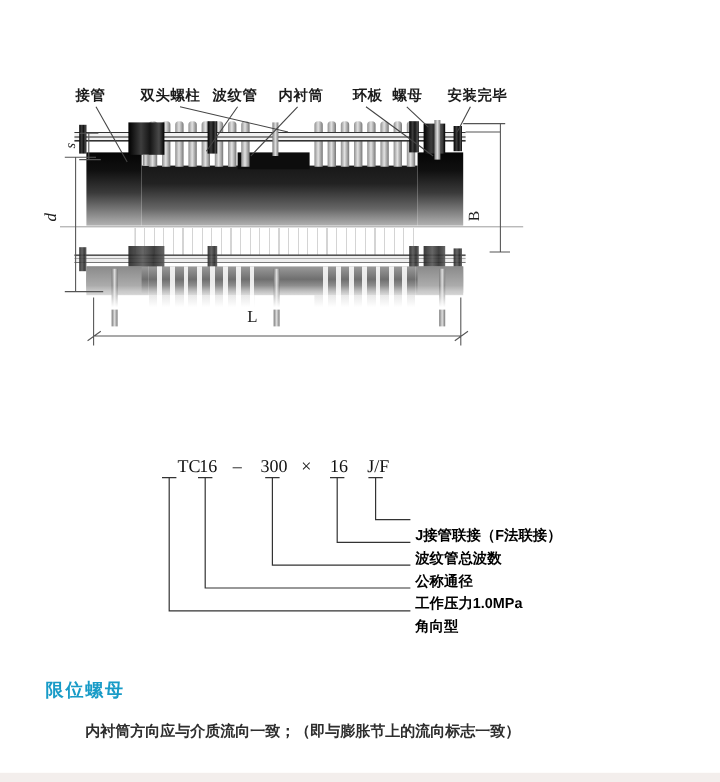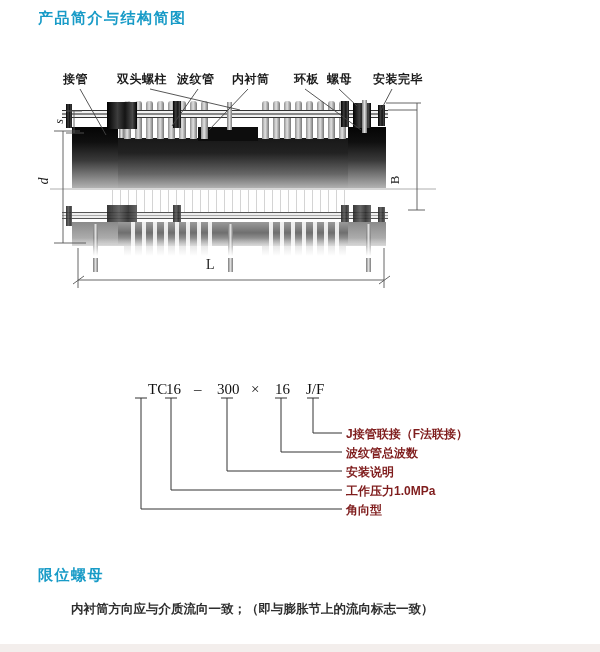--- a/index.html
+++ b/index.html
@@ -30,30 +30,29 @@
           background:linear-gradient(to bottom,#9a9a9a,#6f6f6f 45%,#bdbdbd);}
   .lowflange{position:absolute;top:222px;height:22px;background:linear-gradient(to bottom,#8a8a8a,#b8b8b8);}
   .lowgaps{position:absolute;top:222px;height:25px;
           background:repeating-linear-gradient(90deg,transparent 0 7px,rgba(255,255,255,.85) 7px 11px);}
   .fringe{position:absolute;top:246px;height:10px;opacity:.55;
           background:repeating-linear-gradient(90deg,#b5b5b5 0 7px,transparent 7px 11px);}
   .fade{position:absolute;left:60px;top:238px;width:336px;height:20px;
           background:linear-gradient(rgba(255,255,255,0),#fff 90%);}
   .svg-overlay{position:absolute;left:0;top:0;pointer-events:none;}
   .token{position:absolute;top:381px;font-family:"Liberation Serif",serif;font-size:15px;color:#111;white-space:nowrap;}
-  .explain{position:absolute;left:346px;font-size:12px;font-weight:600;color:#7f1d1d;white-space:nowrap;}
+  .explain{position:absolute;left:346px;font-size:12px;font-weight:600;color:#000000;white-space:nowrap;margin-top:12px;}
   .para{position:absolute;left:55px;font-size:12.5px;font-weight:600;color:#2e2e2e;white-space:nowrap;}
   .bottomstrip{position:absolute;left:0;top:644px;width:600px;height:8px;background:#f3eeec;}
 </style>
 </head>
 <body>
 
 <div class="page">
 
-  <div class="heading" style="left:38px;top:9px;">产品简介与结构简图</div>
 
   <div>
 
     <div class="plabel" style="left:63px;">接管</div>
     <div class="plabel" style="left:117px;">双头螺柱</div>
     <div class="plabel" style="left:177px;">波纹管</div>
     <div class="plabel" style="left:232px;">内衬筒</div>
     <div class="plabel" style="left:294px;">环板</div>
     <div class="plabel" style="left:327px;">螺母</div>
     <div class="plabel" style="left:373px;">安装完毕</div>
@@ -150,21 +149,21 @@
     <span class="token" style="left:148px;">TC</span>
     <span class="token" style="left:166px;">16</span>
     <span class="token" style="left:194px;">–</span>
     <span class="token" style="left:217px;">300</span>
     <span class="token" style="left:251px;">×</span>
     <span class="token" style="left:275px;">16</span>
     <span class="token" style="left:306px;">J/F</span>
 
     <div class="explain" style="top:426px;">J接管联接（F法联接）</div>
     <div class="explain" style="top:445px;">波纹管总波数</div>
-    <div class="explain" style="top:464px;">安装说明</div>
+    <div class="explain" style="top:464px;">公称通径</div>
     <div class="explain" style="top:483px;">工作压力1.0MPa</div>
     <div class="explain" style="top:502px;">角向型</div>
   </div>
 
   <div class="heading" style="left:38px;top:566px;">限位螺母</div>
   <div class="para" style="top:601px;margin-left:16px;">内衬筒方向应与介质流向一致；（即与膨胀节上的流向标志一致）</div>
 
   <div class="bottomstrip"></div>
 </div>
 

